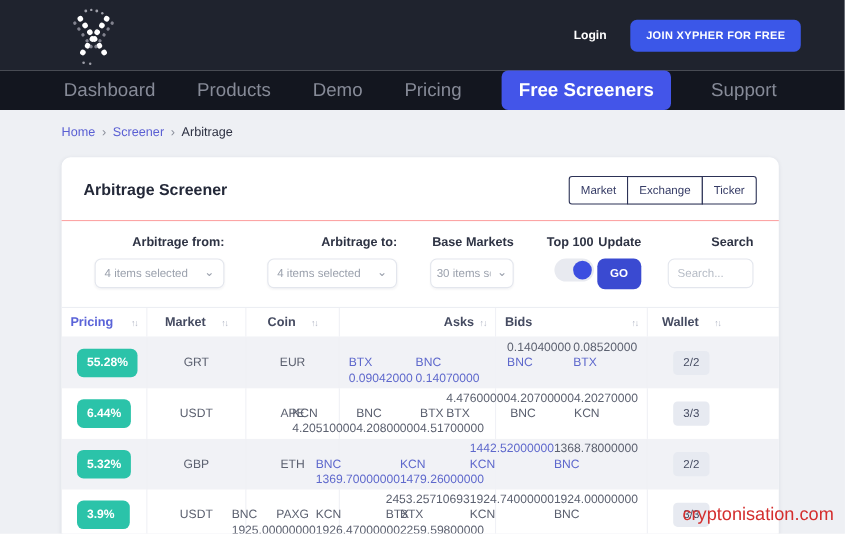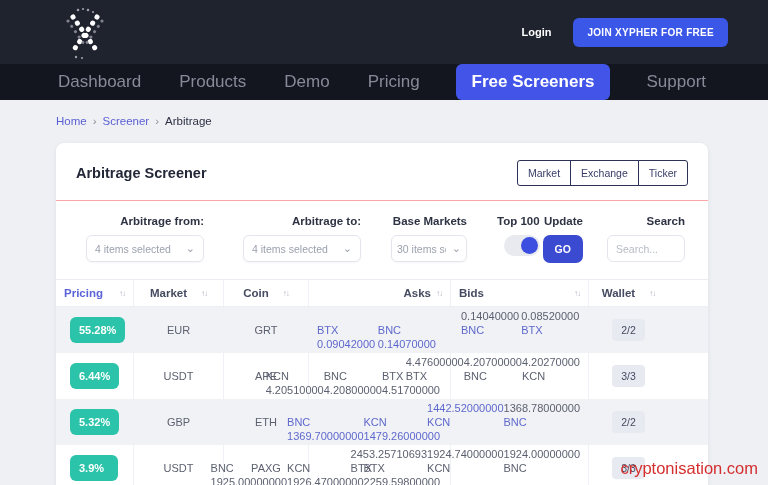--- a/index.html
+++ b/index.html
@@ -201,22 +201,22 @@
           <div class="th a-c">
             <div>Wallet</div>
             <div class="sort">↑↓</div>
           </div>
         </div>
       <div id="tbody">
           <div class="trow stripe">
             <div class="td">
               <div class="pbadge">55.28%</div>
             </div>
+            <div class="td c">GRT</div>
             <div class="td c">EUR</div>
-            <div class="td c">GRT</div>
             <div class="td col asks">
               <div><span class="blue">BTX </span><span class="blue">0.09042000</span></div>
               <div><span class="blue">BNC </span><span class="blue">0.14070000</span></div>
             </div>
             <div class="td col bids">
               <div><span class="gray">0.14040000 </span><span class="blue">BNC</span></div>
               <div><span class="gray">0.08520000 </span><span class="blue">BTX</span></div>
             </div>
             <div class="td c">
               <div class="wbadge">2/2</div>

